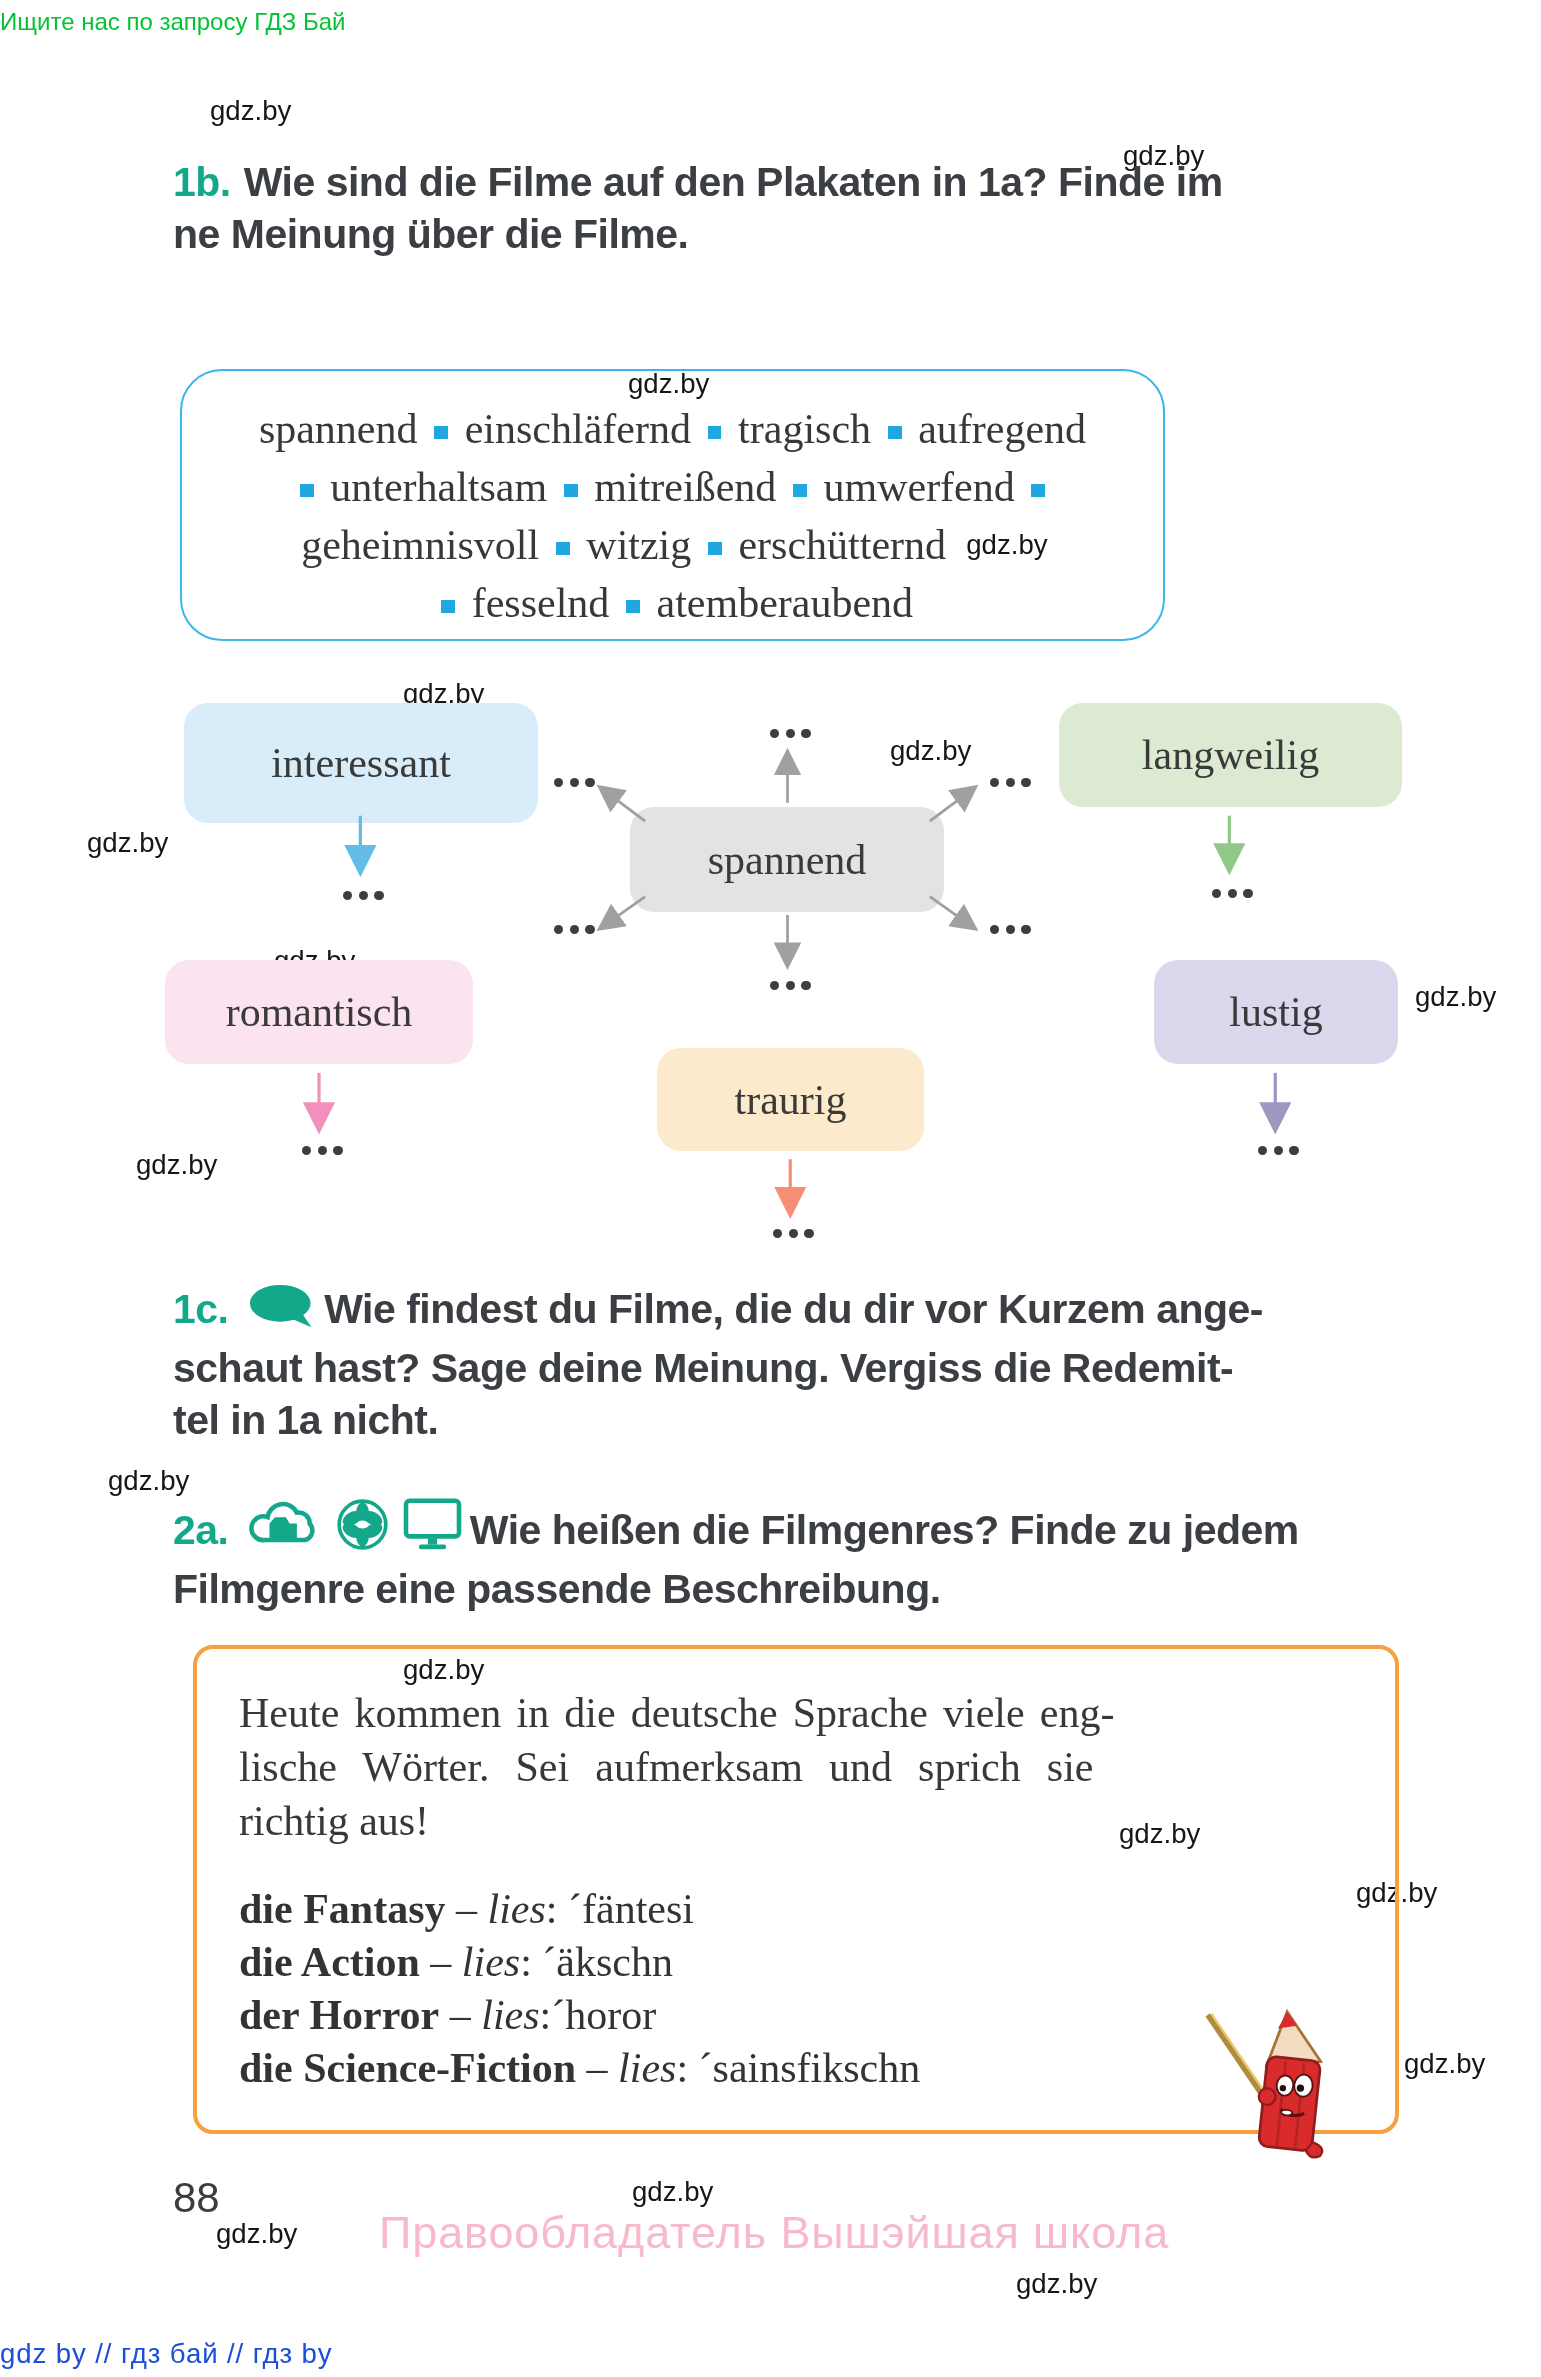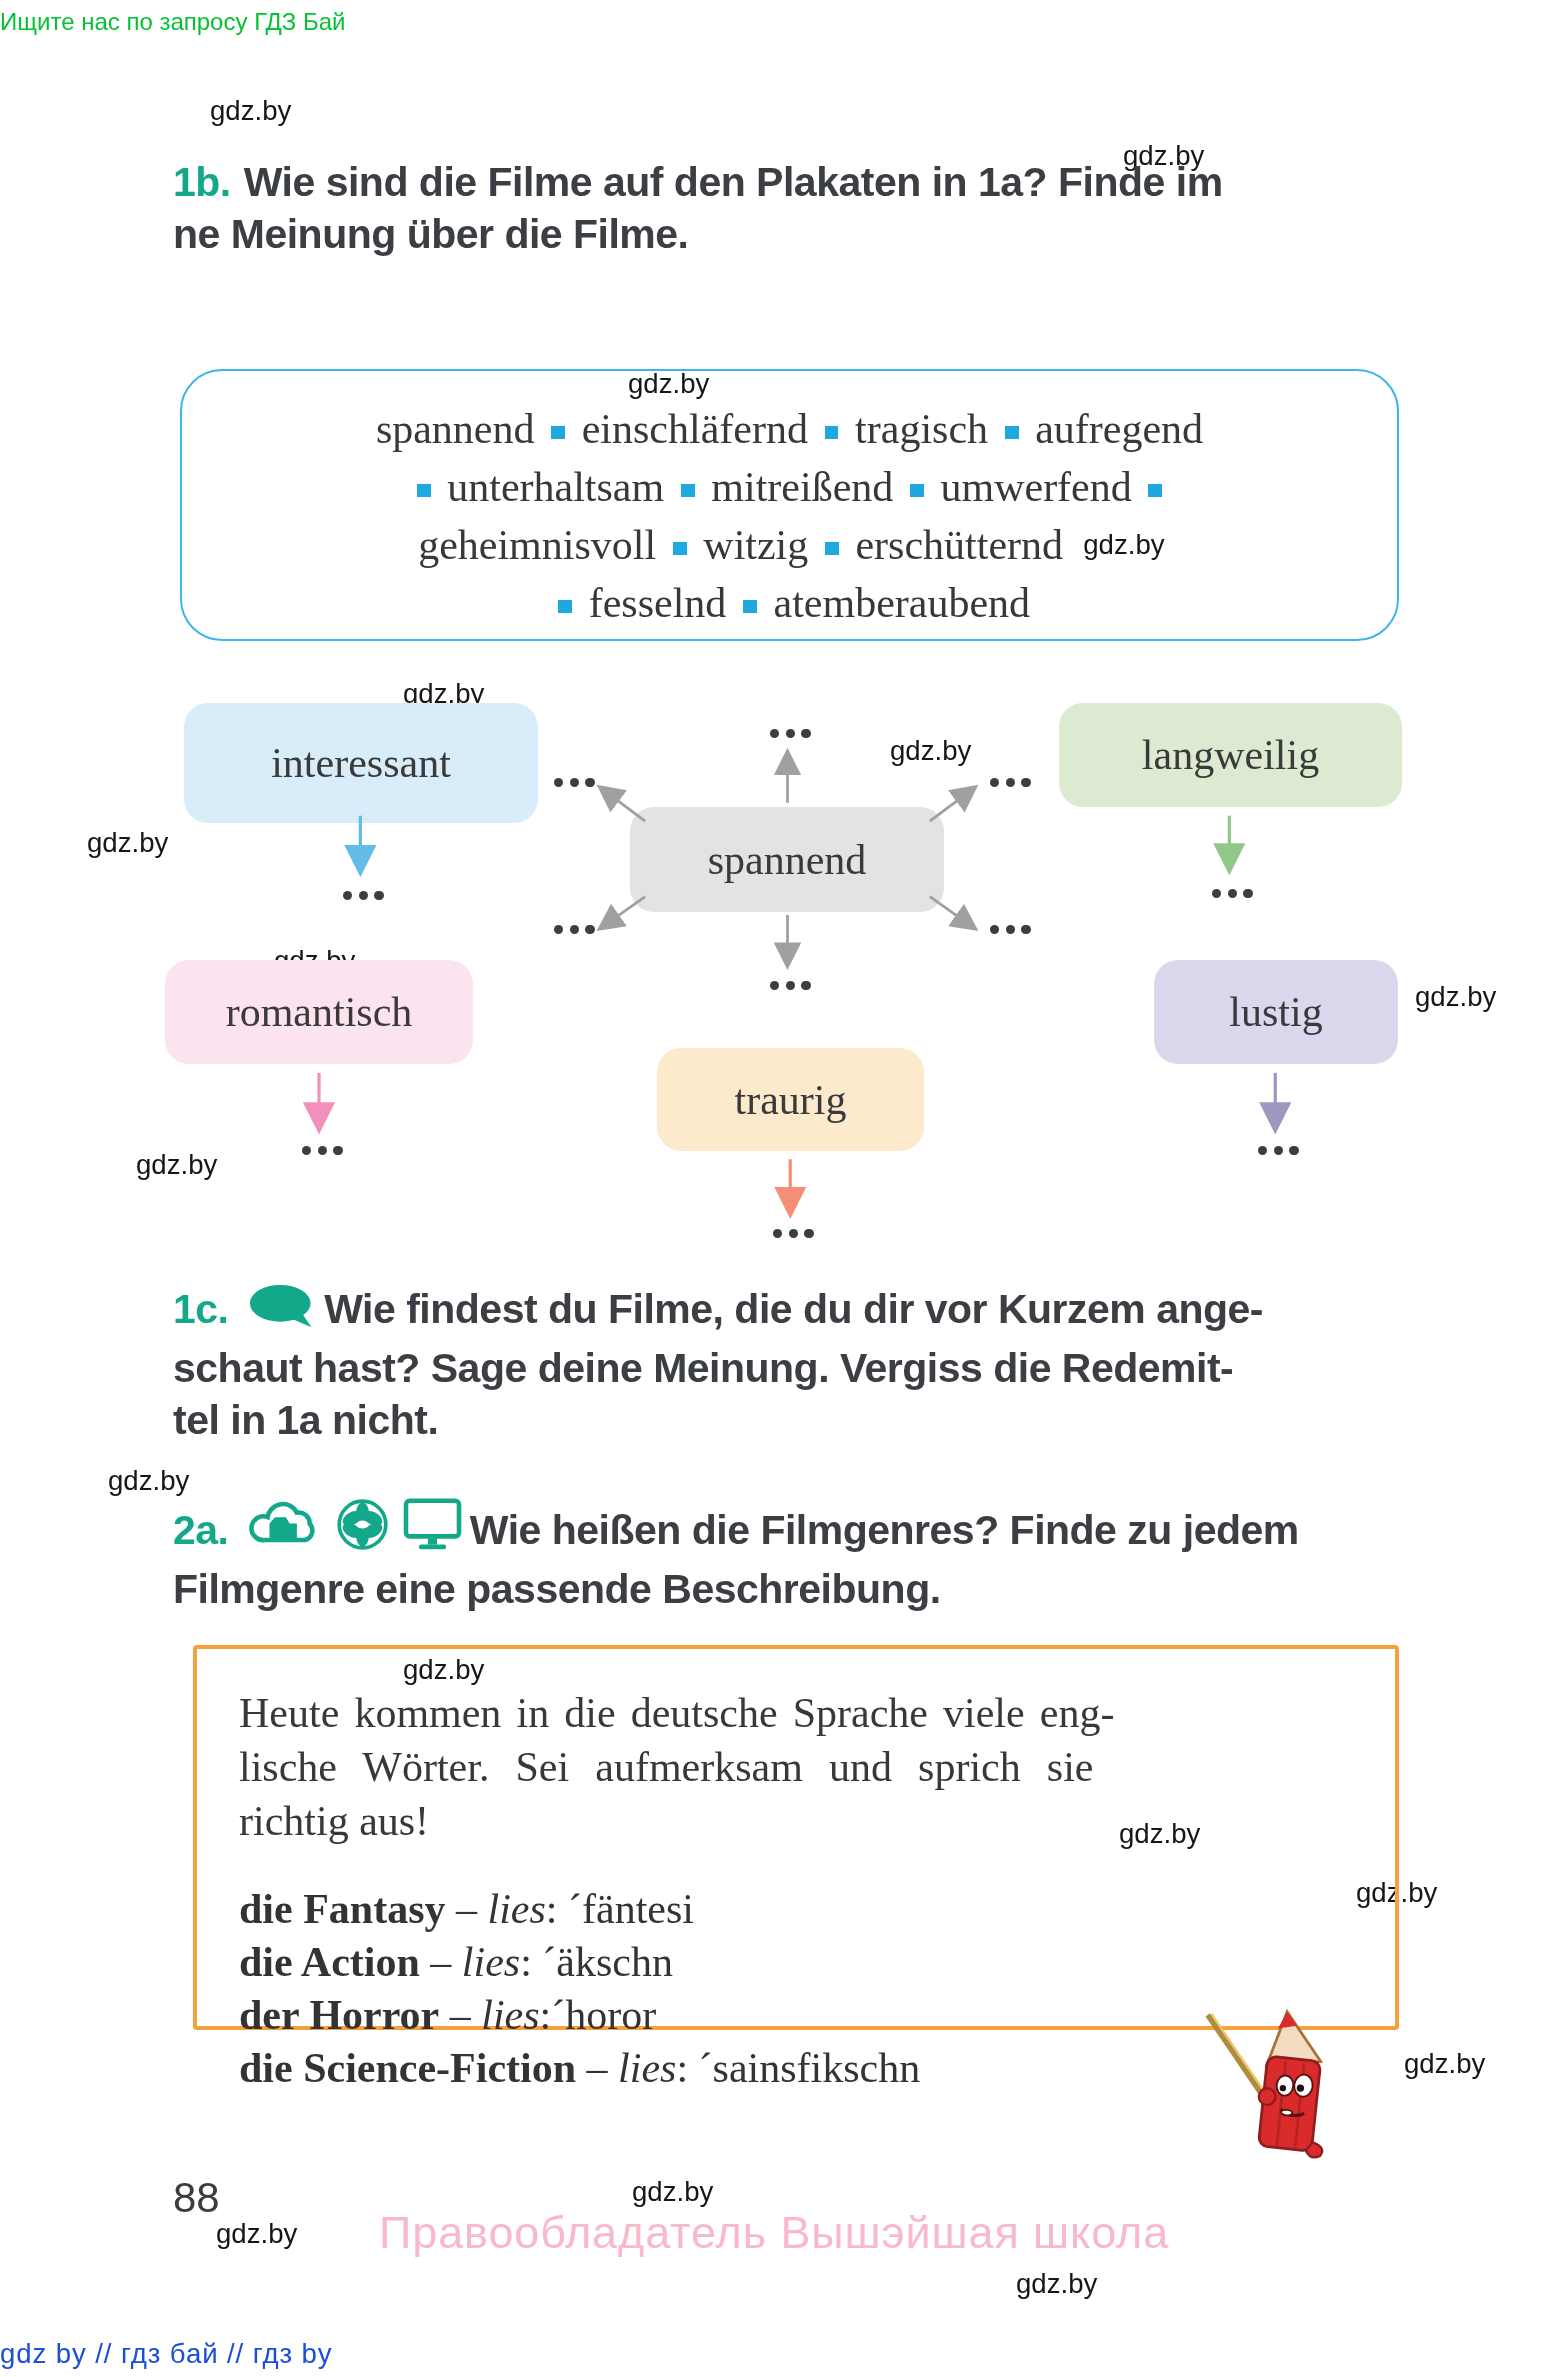--- a/index.html
+++ b/index.html
@@ -15,40 +15,40 @@
     position:absolute;font:27.6px/31px "Liberation Sans",sans-serif;color:#161616;white-space:nowrap;
   }
   .h{
     position:absolute;font:700 41px/52px "Liberation Sans",sans-serif;
     color:var(--textDark);letter-spacing:-0.5px;white-space:nowrap;
   }
   .h .num{color:var(--teal);margin-right:13px;}
   .h .icn{display:inline-block;vertical-align:-7.4px;margin:0 7.4px;}
   
   .adjbox{
-    position:absolute;left:180px;top:369px;width:1219px;height:272px;
+    position:absolute;left:180px;top:369px;width:985px;height:272px;
     border:2.8px solid var(--cyanBorder);border-radius:42px;box-sizing:border-box;
     padding-top:29px;text-align:center;
   }
   .adj-line{font:42px/58px "Liberation Serif",serif;color:#383838;white-space:nowrap;}
   .adj-line .w{margin:0 3.7px;}
   .adj-line .sq{display:inline-block;width:13.8px;height:13.8px;background:var(--sq);margin:0 13px;vertical-align:3.7px;}
   .adj-line .wm-inline{font:27.6px "Liberation Sans",sans-serif;color:#161616;margin-left:16.5px;vertical-align:5.5px;}
   
   .node{
     position:absolute;display:flex;align-items:center;justify-content:center;
     font:42px "Liberation Serif",serif;color:#3a3a3a;border-radius:24px;white-space:nowrap;
   }
   .dots{position:absolute;display:flex;}
   .dots i{display:block;width:9.2px;height:9.2px;border-radius:50%;background:#3d3d3d;margin:0 3.2px;}
   svg.overlay{position:absolute;left:0;top:643px;}
   
   .orangebox{
-    position:absolute;left:193px;top:1645px;width:1206px;height:385px;
-    border:4.6px solid var(--orange);border-radius:4px;box-sizing:border-box;
+    position:absolute;left:193px;top:1645px;width:1206px;height:489px;
+    border:4.6px solid var(--orange);border-radius:20px;box-sizing:border-box;
     padding:37px 42px 0 42px;
   }
   .para-line{font:42px/54px "Liberation Serif",serif;color:#383838;white-space:nowrap;}
   .ws1{word-spacing:4.6px;}
   .ws2{word-spacing:15.6px;}
   .genres{margin-top:35px;}
   .genre{font:42px/53px "Liberation Serif",serif;color:#333;white-space:nowrap;}
   .genre b{font-weight:700;}
   .genre i{font-style:italic;}
   .pagenum{position:absolute;left:173px;top:2174px;font:42px "Liberation Sans",sans-serif;color:#3d3d3d;}

